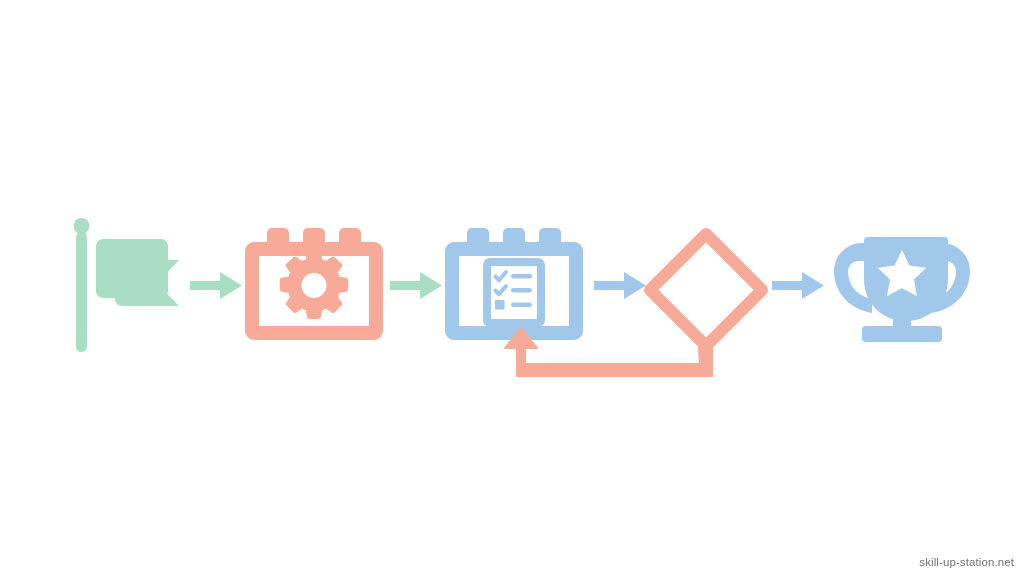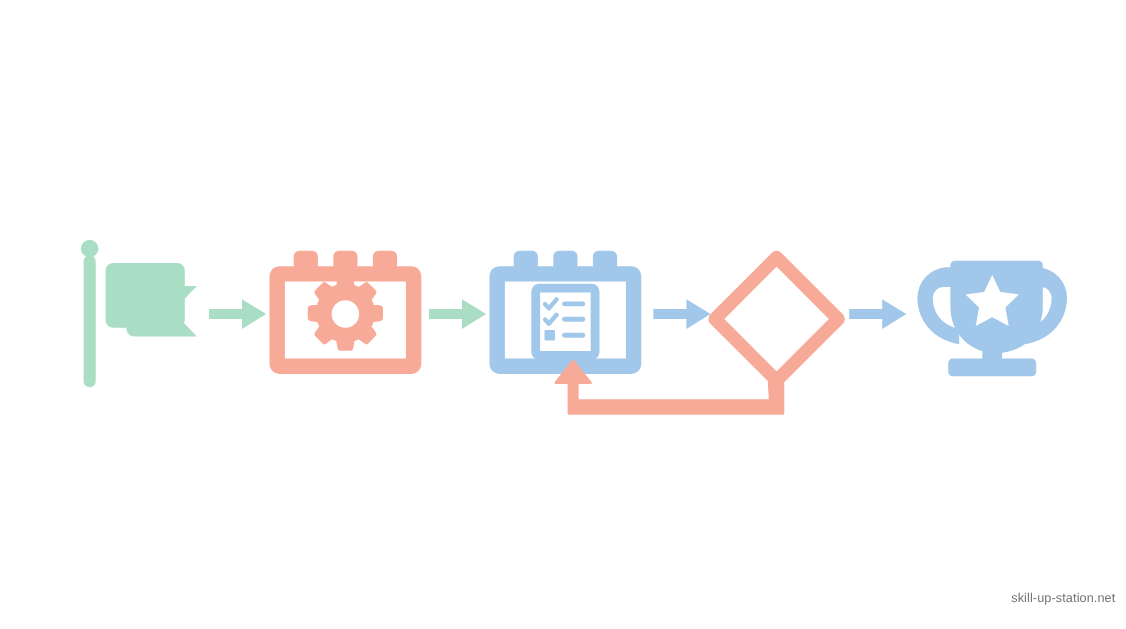--- a/index.html
+++ b/index.html
@@ -19,21 +19,21 @@
     position: absolute;
     left: 0;
     top: 0;
     width: 1024px;
     height: 572px;
     display: block;
   }
   .watermark {
     position: absolute;
     right: 10px;
-    bottom: 22px;
+    bottom: 4px;
     font-family: "Liberation Sans", sans-serif;
     font-size: 11.5px;
     letter-spacing: 0.1px;
     color: #6f7476;
     white-space: nowrap;
     user-select: none;
   }
 </style>
 </head>
 <body>

